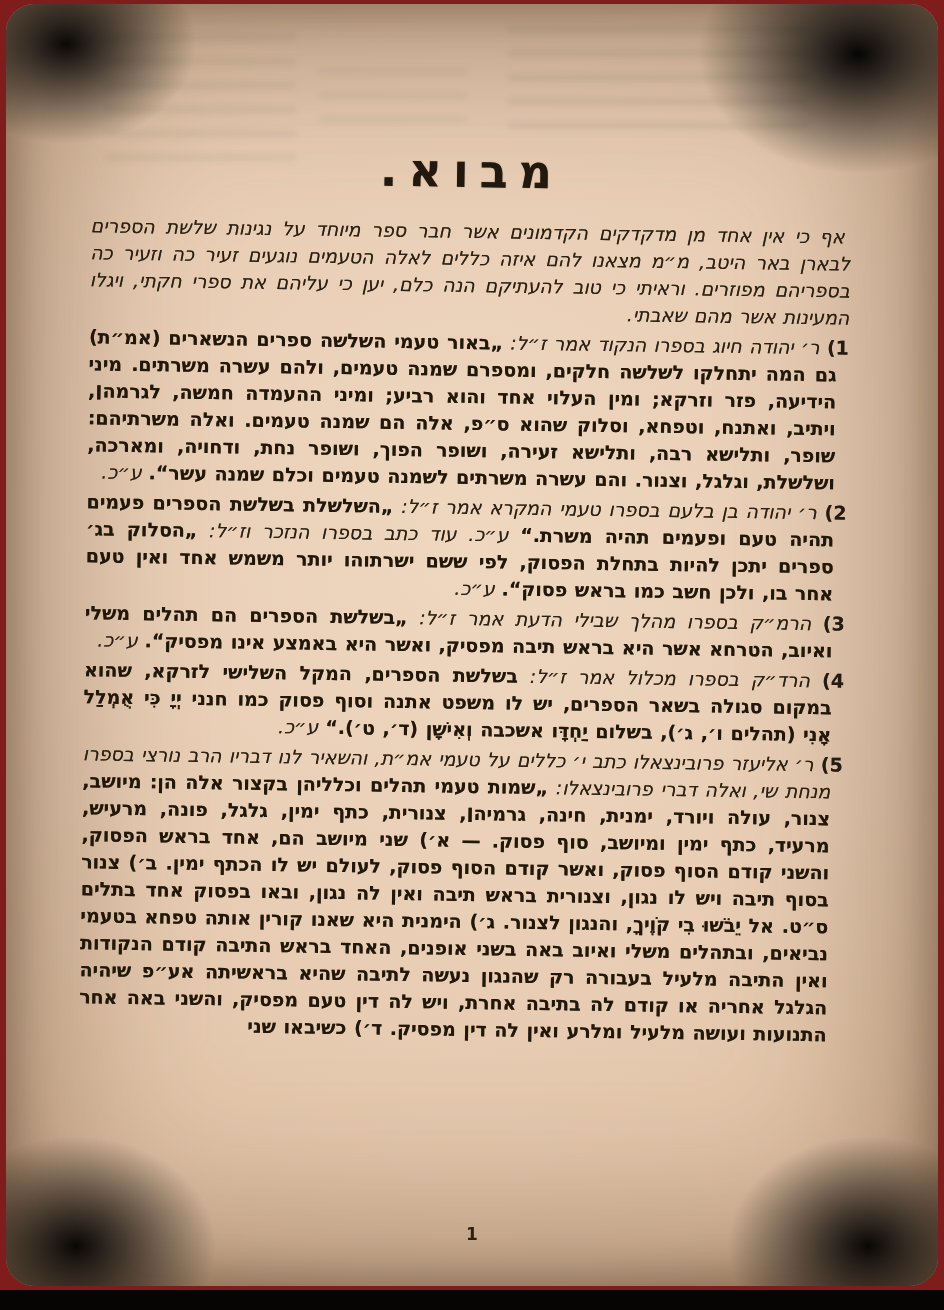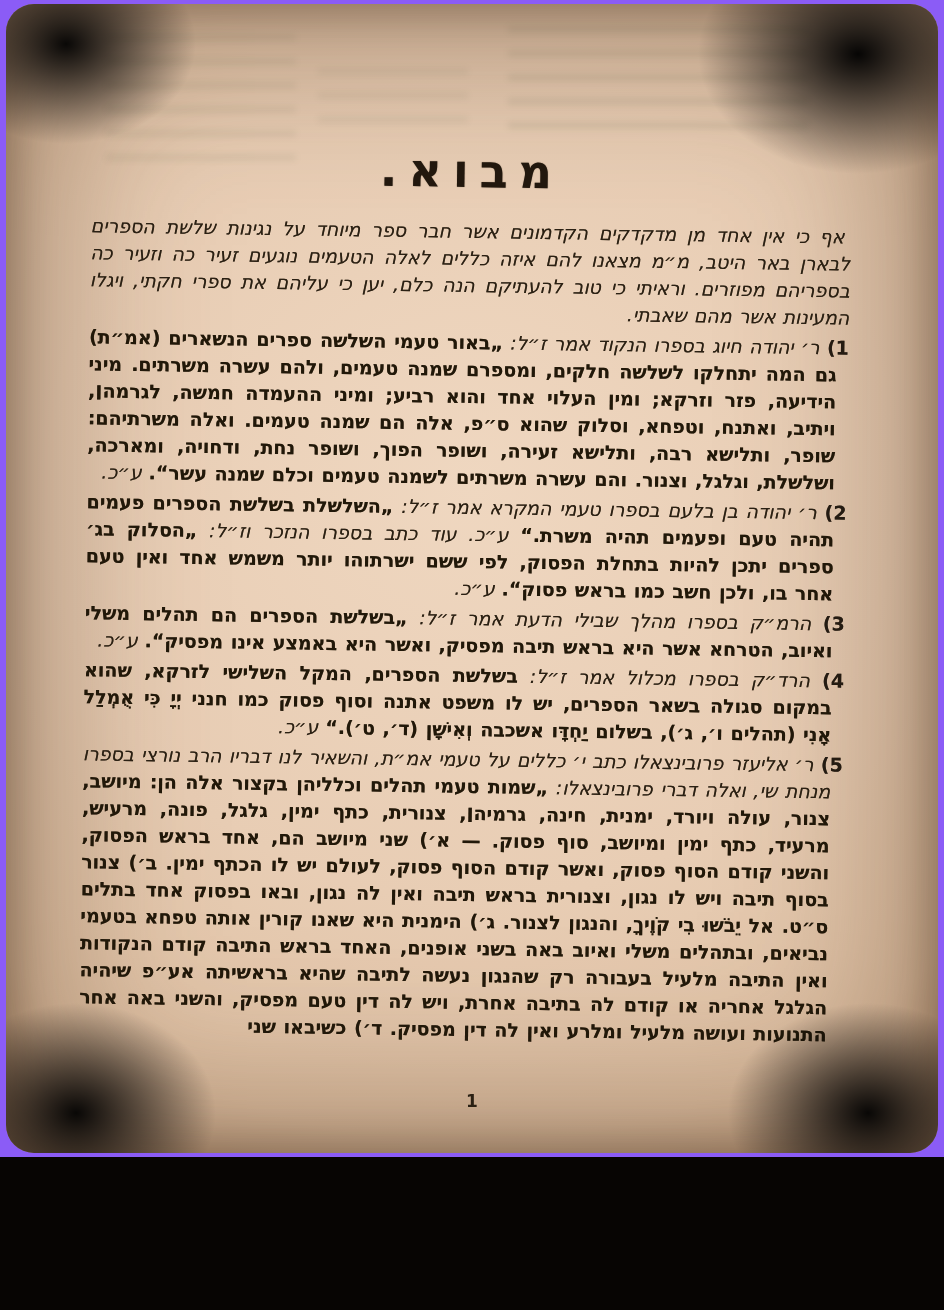--- a/index.html
+++ b/index.html
@@ -4,22 +4,22 @@
 <style>
   html, body {
     margin: 0; padding: 0;
     width: 944px; height: 1310px;
     background: #070503;
     overflow: hidden;
     font-family: "DejaVu Sans", sans-serif;
   }
   .photo {
     position: relative;
-    width: 944px; height: 1157px;
-    background: #8b5cf6;
+    width: 944px; height: 1290px;
+    background: #7f1d1d;
   }
   
   .page {
     position: absolute;
     inset: 4px 6px;
     border-radius: 28px;
     background:
       radial-gradient(120% 95% at 50% 42%,
         #efd7c0 0%, #e8cdb4 38%, #e0c2a5 60%,
         #c9a687 77%, #9a755ا 0%, #98745a 89%, #553c28 96%, #1c120b 100%);

